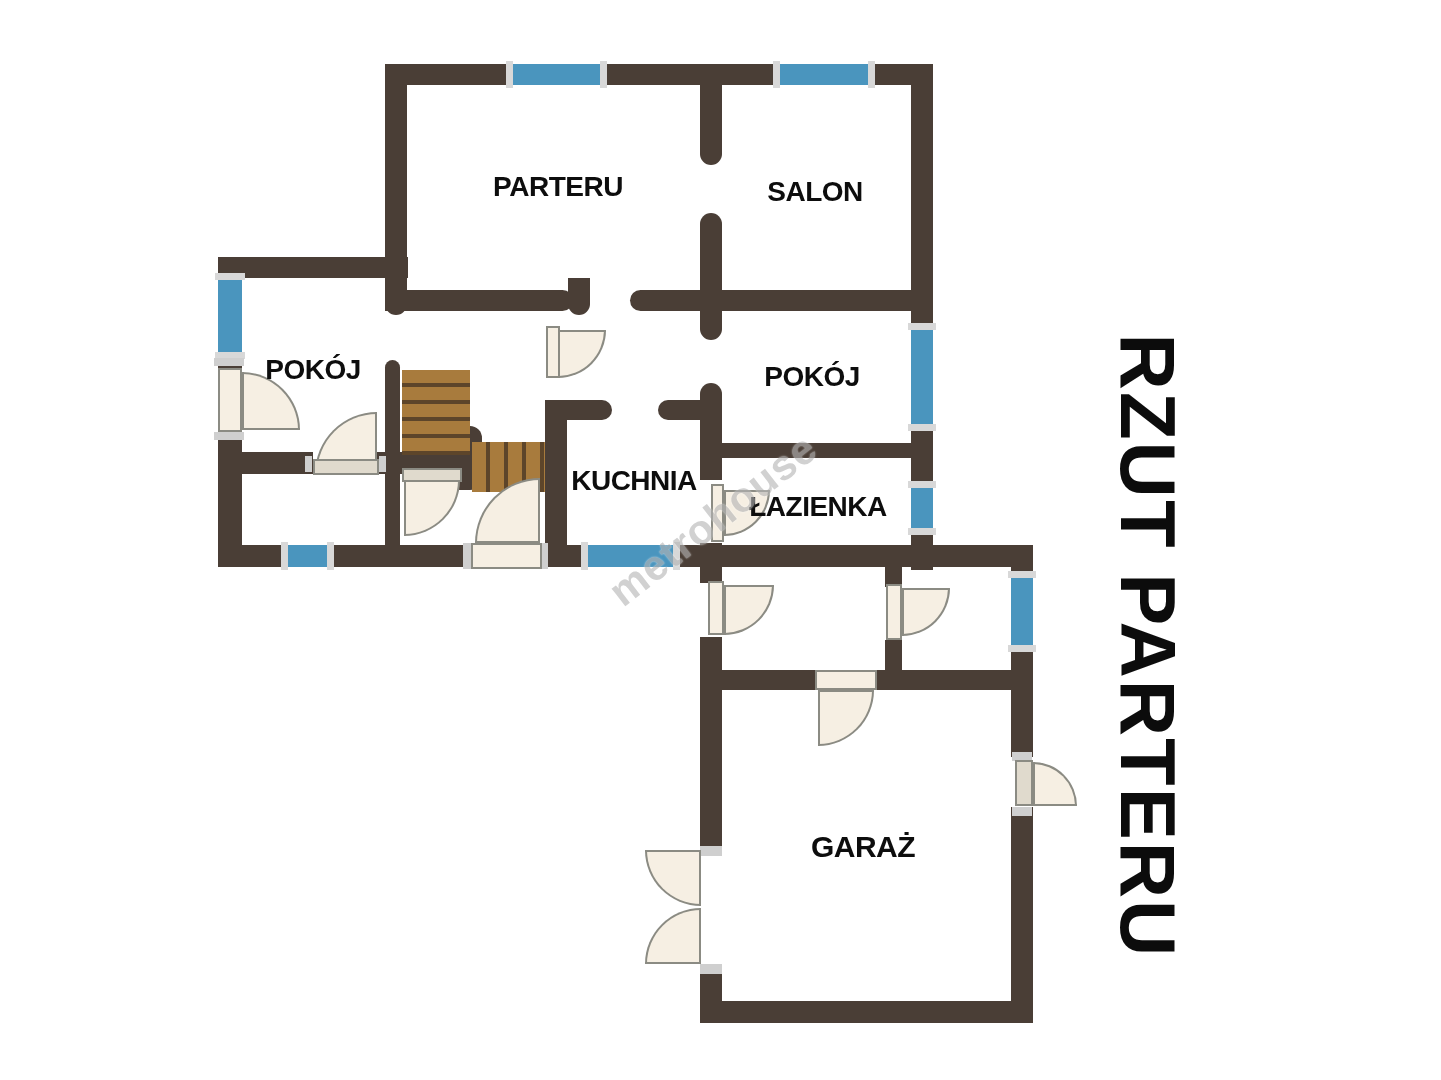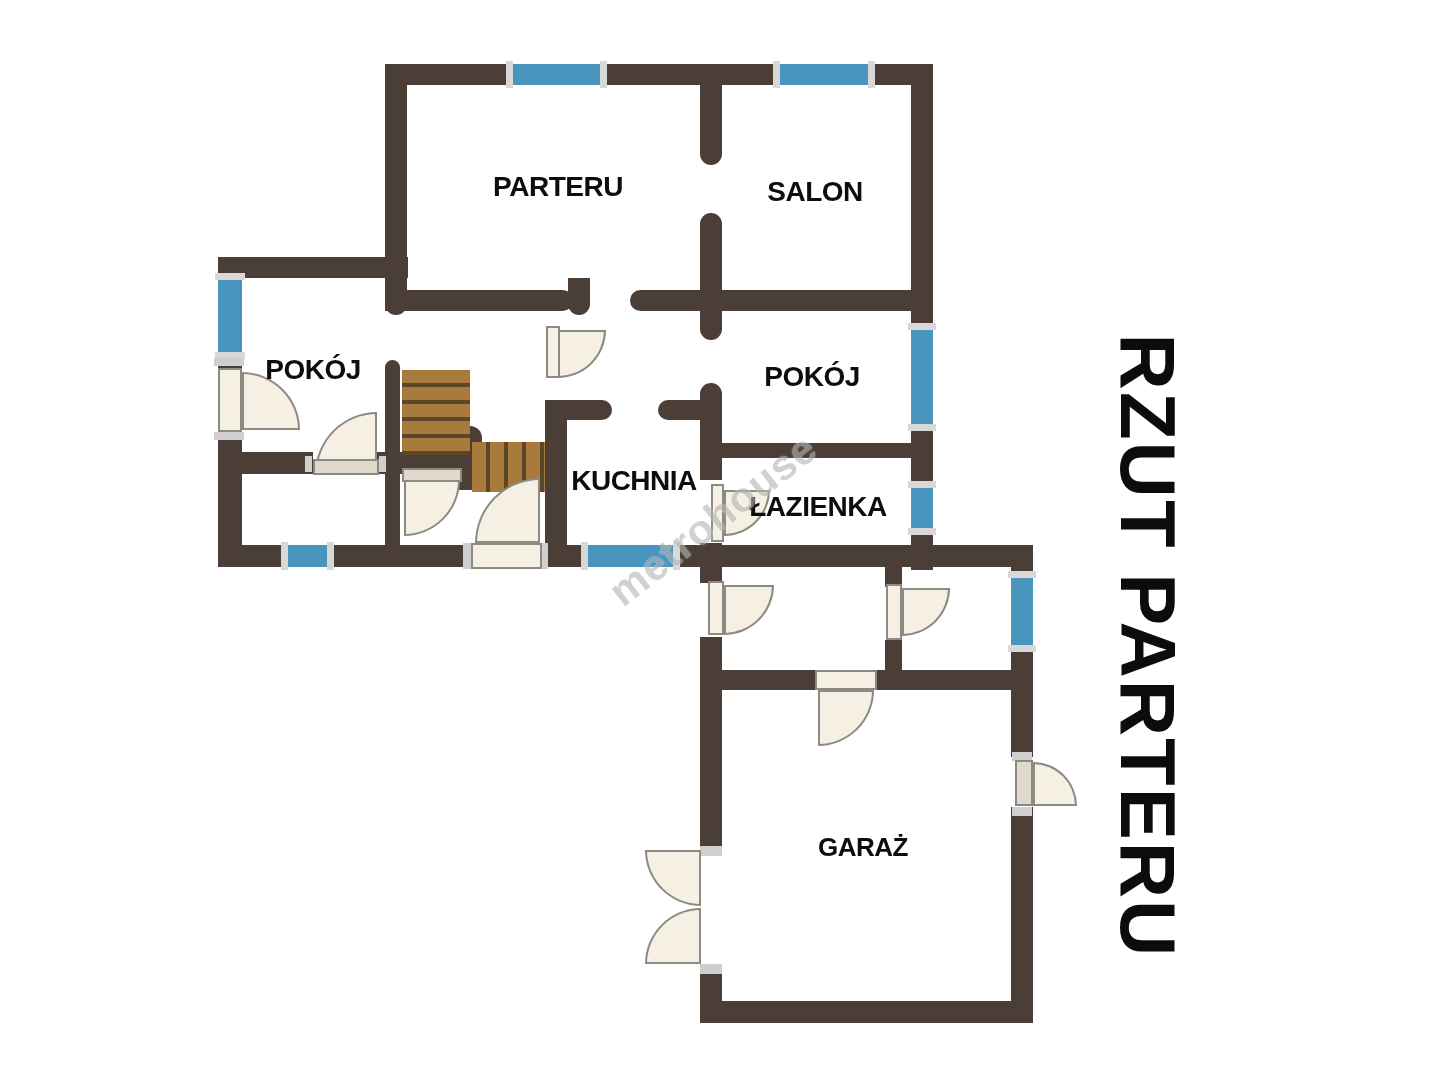--- a/index.html
+++ b/index.html
@@ -10,21 +10,21 @@
   .cap{position:absolute;background:var(--window-cap,#d8d8d8);}
   .frame{position:absolute;background:#cfcfcf;}
   .arc{position:absolute;background:var(--door,#f6efe3);border:2px solid #8b8b83;box-sizing:border-box;}
   .leaf{position:absolute;background:var(--door,#f6efe3);border:2px solid #8b8b83;box-sizing:border-box;}
   .leaf.gray{background:var(--door-muted,#e0dacd);}
   .stairsA{position:absolute;background:repeating-linear-gradient(to bottom,var(--stairs,#a87b3d) 0 13px,var(--stairs-line,#5d452a) 13px 17px);}
   .stairsB{position:absolute;background:repeating-linear-gradient(to right,var(--stairs,#a87b3d) 0 14px,var(--stairs-line,#5d452a) 14px 18px);}
   .lbl{position:absolute;transform:translate(-50%,-50%);font-weight:bold;font-size:28px;
        letter-spacing:-0.5px;color:var(--label,#0d0d0d);white-space:nowrap;}
   .lbl.small{font-size:26px;}
-  .lbl.big{font-size:26px;}
+  .lbl.big{font-size:30px;}
   .side-title{position:absolute;left:1147px;top:646px;transform:translate(-50%,-50%) rotate(90deg);
        font-weight:bold;font-size:78px;letter-spacing:2px;color:#0c0c0c;white-space:nowrap;}
   .watermark{position:absolute;left:713px;top:520px;transform:translate(-50%,-50%) rotate(-38deg);
        font-weight:bold;font-size:42px;letter-spacing:1px;color:var(--watermark,#b5b5b5);opacity:.62;
        text-shadow:0 0 2px #fff;white-space:nowrap;}
 </style>
 </head>
 <body>
 
 <div class="plan">

